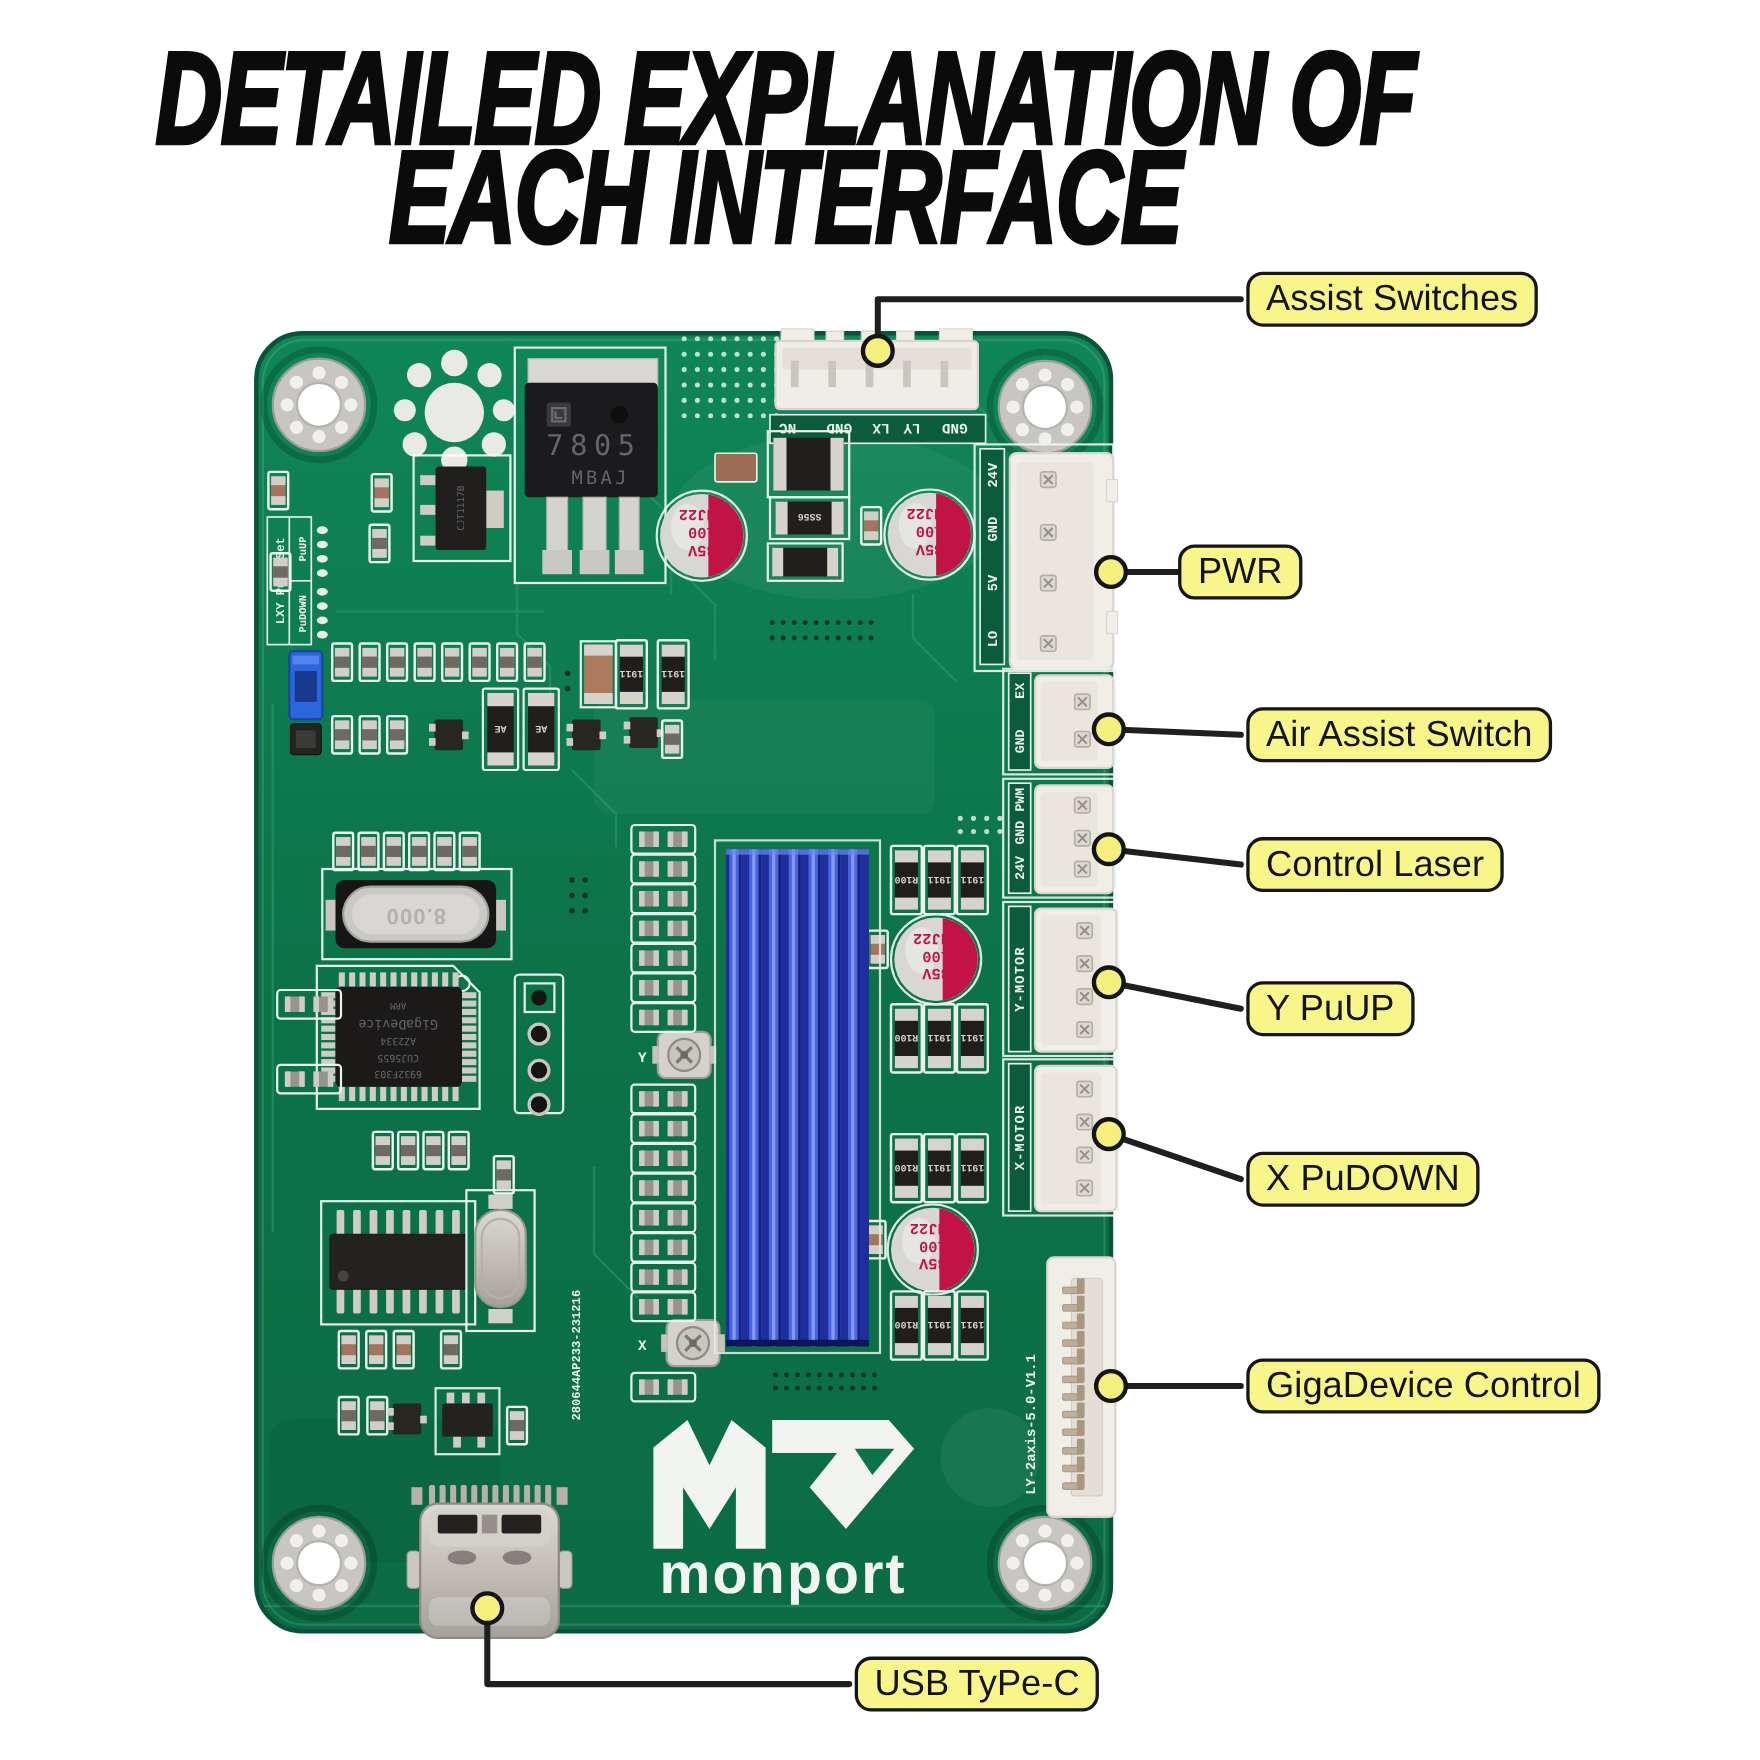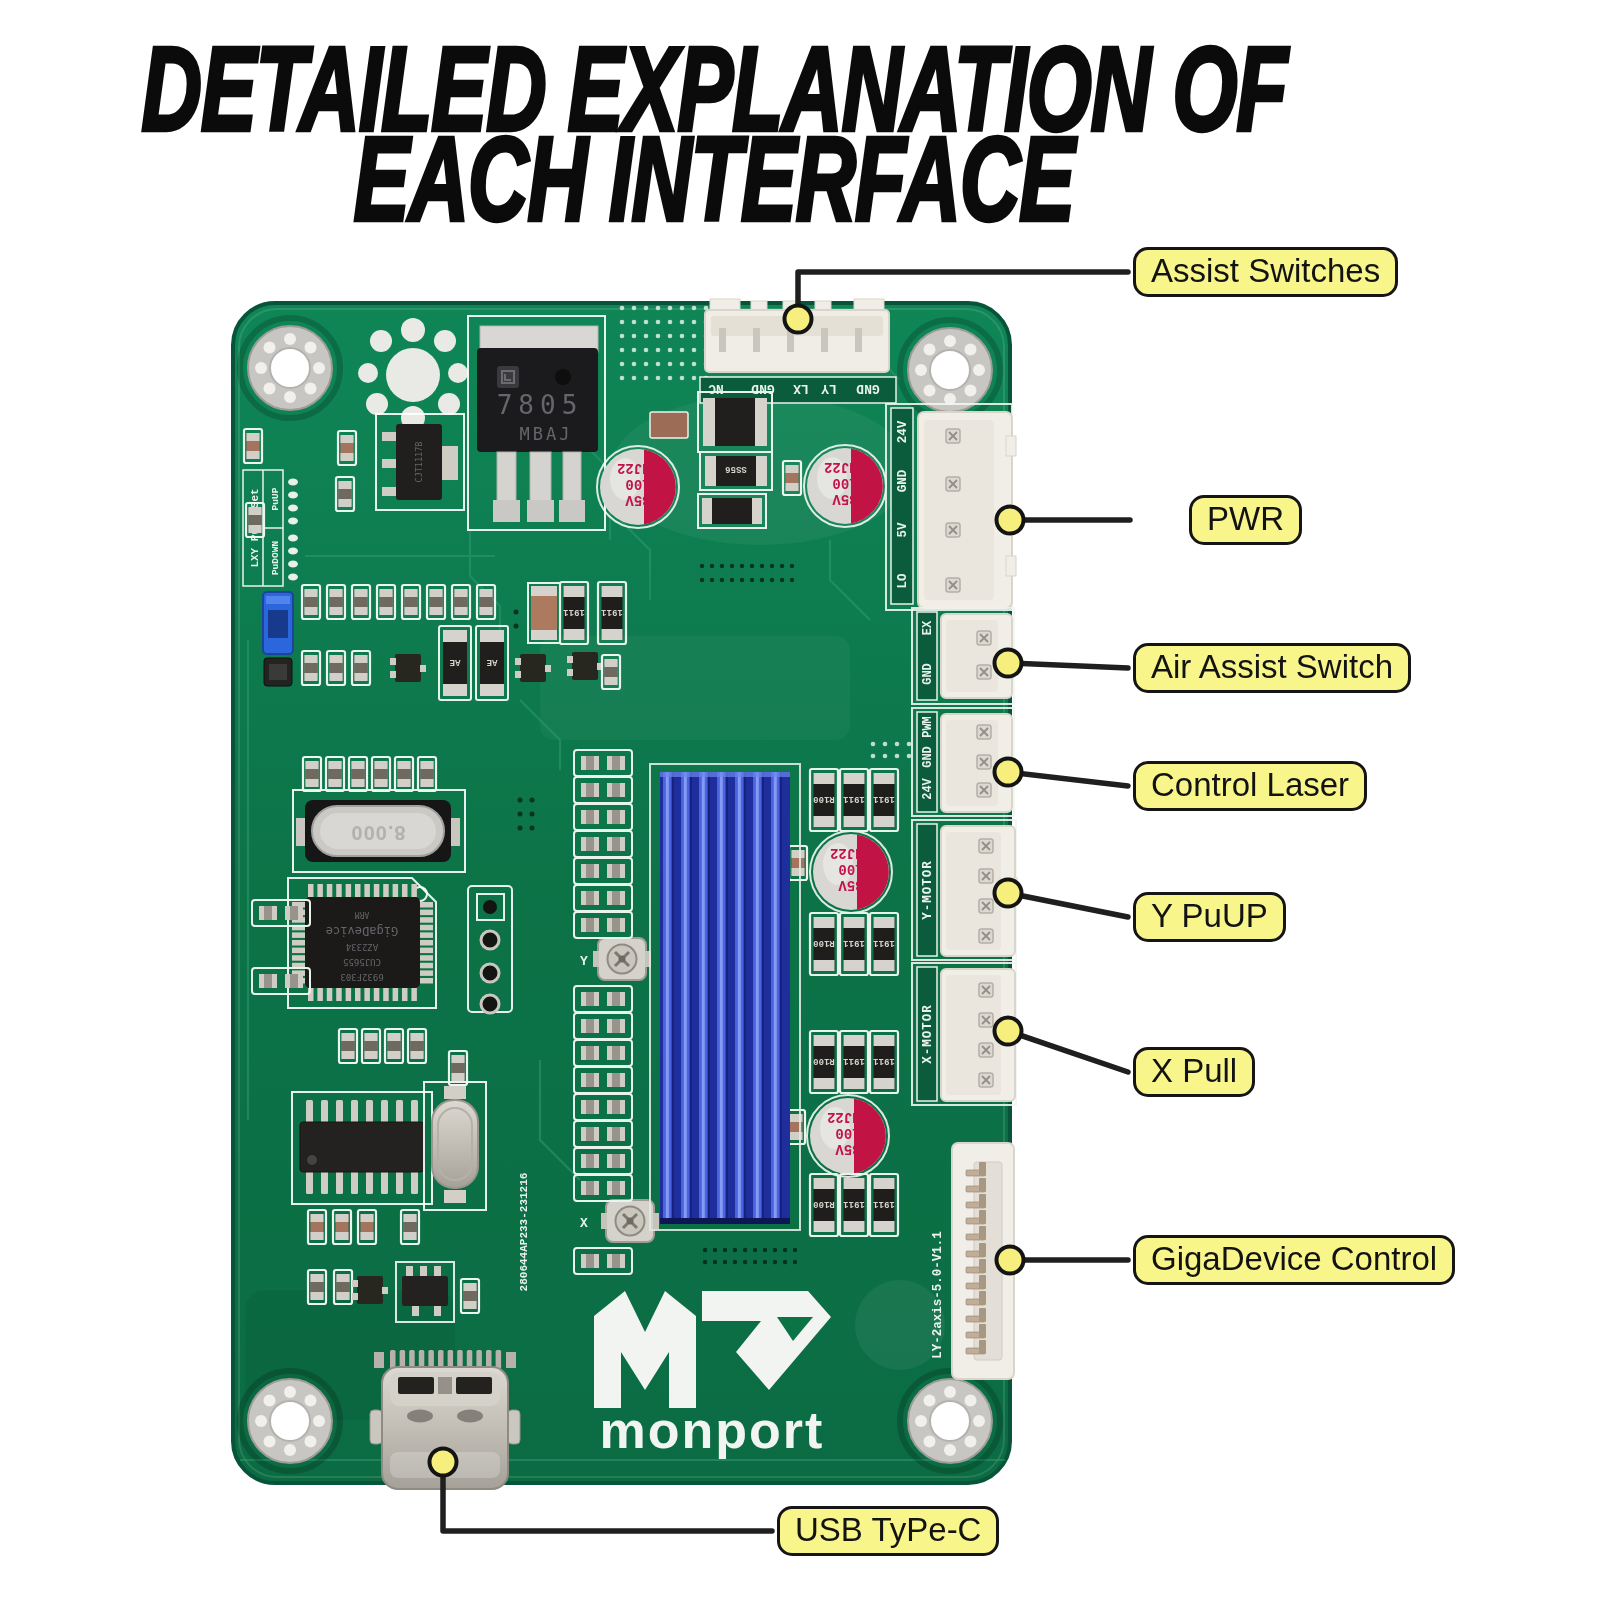--- a/index.html
+++ b/index.html
@@ -691,21 +691,21 @@
       <circle cx="1008" cy="663" r="13.5"></circle>
       <circle cx="1008" cy="772" r="13.5"></circle>
       <circle cx="1008" cy="893" r="13.5"></circle>
       <circle cx="1008" cy="1031" r="13.5"></circle>
       <circle cx="1010" cy="1260" r="13.5"></circle>
       <circle cx="443" cy="1462" r="13.5"></circle>
     </g>
   </svg>
 
   <div class="callout" style="left:1133px;top:272px">Assist Switches</div>
-  <div class="callout" style="left:1189px;top:520px">PWR</div>
+  <div class="callout" style="left:1071px;top:520px">PWR</div>
   <div class="callout" style="left:1133px;top:668px">Air Assist Switch</div>
   <div class="callout" style="left:1133px;top:786px">Control Laser</div>
   <div class="callout" style="left:1133px;top:917px">Y PuUP</div>
-  <div class="callout" style="left:1133px;top:1072px">X Pull</div>
+  <div class="callout" style="left:1133px;top:1072px">X PuDOWN</div>
   <div class="callout" style="left:1133px;top:1260px">GigaDevice Control</div>
   <div class="callout" style="left:777px;top:1531px">USB TyPe-C</div>
 
 </div>
 
 </body></html>

